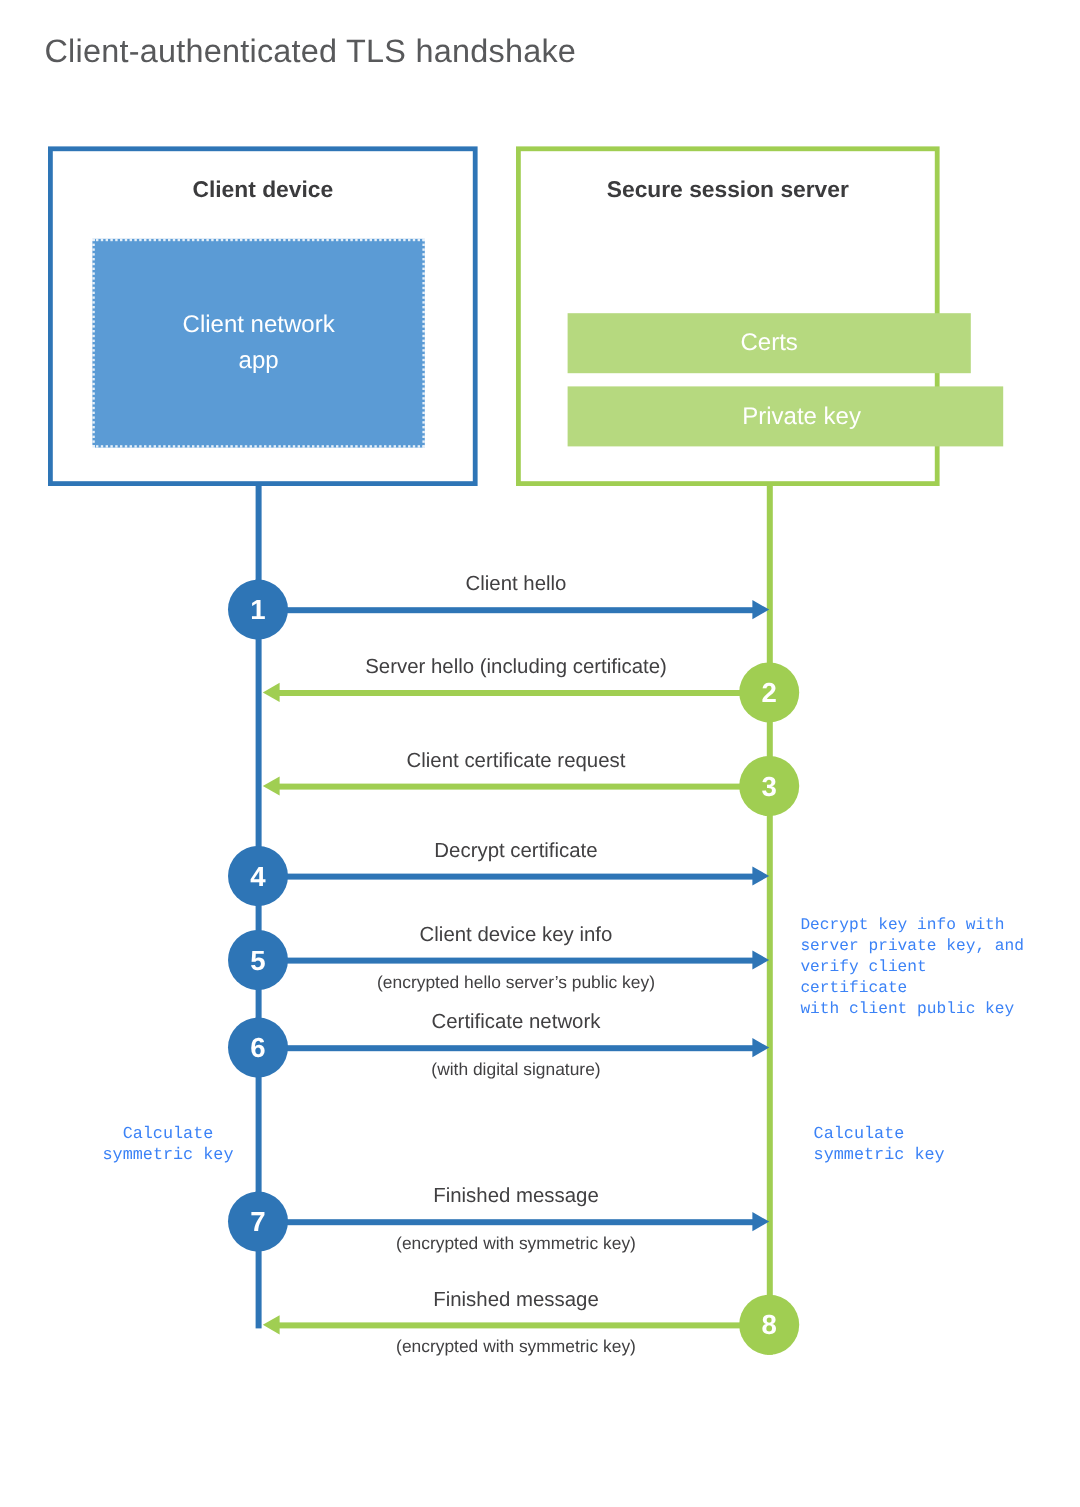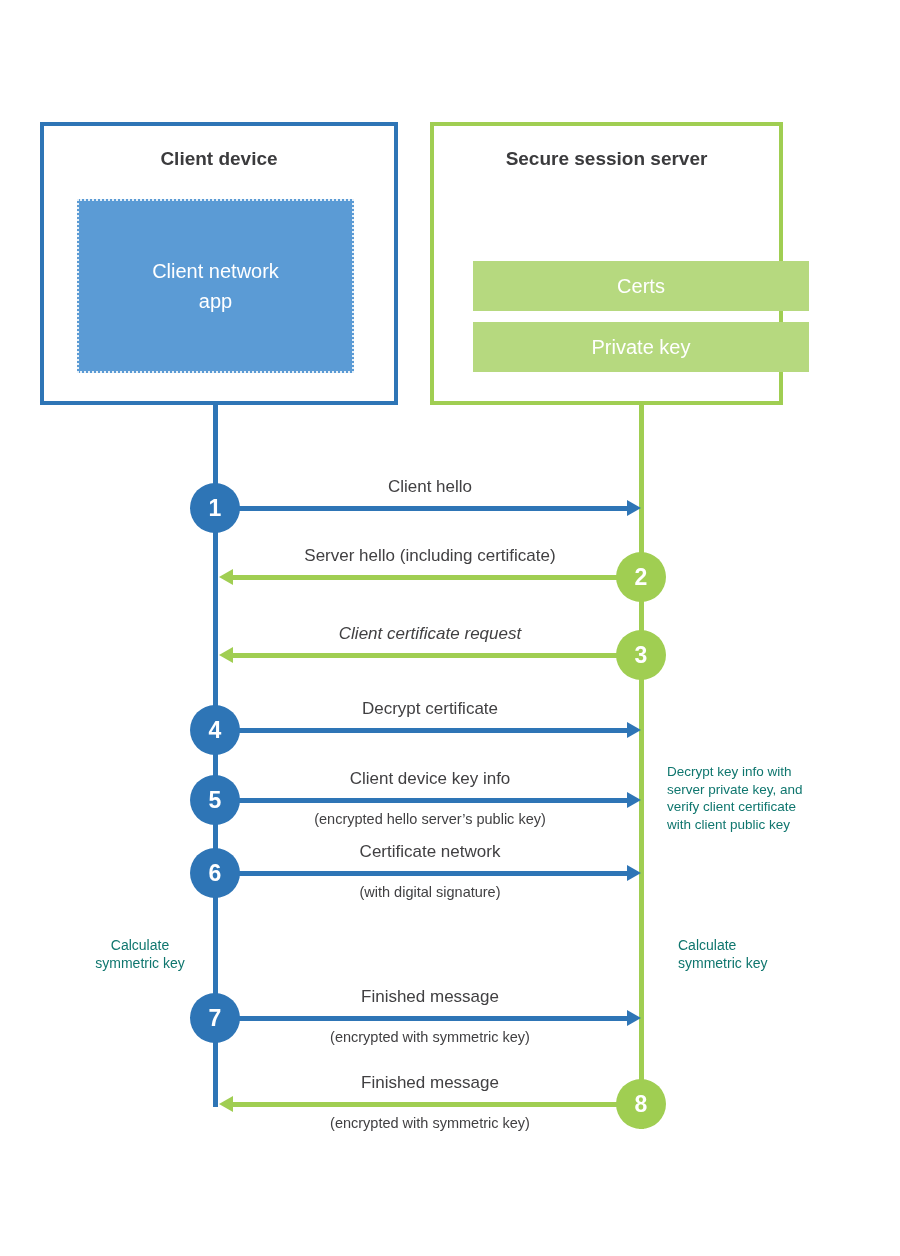--- a/index.html
+++ b/index.html
@@ -23,21 +23,21 @@
   .client-app{
     position:absolute;left:33px;top:73px;width:277px;height:174px;
     background:var(--blue-fill);color:#fff;font-size:20px;line-height:30px;
     display:flex;align-items:center;justify-content:center;text-align:center;
     white-space:pre-line;border:2px dotted rgba(255,255,255,.85);box-sizing:border-box;
   }
   .server-module{
     position:absolute;left:39px;width:336px;height:50px;background:var(--green-fill);
     color:#fff;font-size:20px;display:flex;align-items:center;justify-content:center;
   }
-  .module-0{top:74px;} .module-1{top:135px;} .module-2{top:196px;}
+  .module-0{top:74px;} .module-1{top:135px;} .module-2{top:196px;padding-left:27px;}
   .lifeline{position:absolute;width:5px;top:405px;z-index:1;}
   .lifeline-blue{left:213px;height:702px;background:var(--blue);}
   .lifeline-green{left:639px;height:724px;background:var(--green);}
   .arrow{position:absolute;left:220px;width:420px;height:5px;z-index:2;}
   .arrow-line{position:absolute;top:0;height:5px;background:currentColor;}
   .arrow.right .arrow-line{left:0;right:11px;}
   .arrow.left  .arrow-line{left:11px;right:0;}
   .arrow-head{position:absolute;width:0;height:0;top:-6px;
     border-top:8px solid transparent;border-bottom:8px solid transparent;}
   .arrow.right .arrow-head{right:-1px;border-left:14px solid currentColor;}
@@ -49,32 +49,33 @@
   }
   .msg-label{
     position:absolute;left:220px;width:420px;text-align:center;
     font-size:17px;color:#414042;z-index:2;
   }
   .msg-sub{
     position:absolute;left:220px;width:420px;text-align:center;
     font-size:14.5px;color:#414042;z-index:2;
   }
   .note{
-    position:absolute;font-size:13.5px;color:#0f766e;line-height:17.5px;
-    white-space:pre-line;z-index:2;
+    position:absolute;font-size:13.5px;color:#3b82f6;line-height:17.5px;
+    white-space:pre-line;z-index:2;font-family:Liberation Mono, monospace;
   }
   .note-decrypt{left:667px;top:763px;width:190px;font-size:13.5px;}
   .note-calc-left{left:65px;top:937px;width:150px;text-align:center;font-size:14px;}
   .note-calc-right{left:678px;top:937px;width:160px;font-size:14px;}
 </style>
 </head>
 <body>
 
 <div class="canvas">
 
+  <div class="diagram-title">Client-authenticated TLS handshake</div>
 
   <div class="actor-box client-box">
     <div class="actor-title">Client device</div>
     <div class="client-app">Client network
 app</div>
   </div>
 
   <div class="actor-box server-box">
     <div class="actor-title">Secure session server</div>
     <div class="server-module module-1">Certs</div>
@@ -95,21 +96,21 @@
         <div class="arrow-line"></div>
         <div class="arrow-head"></div>
       </div>
       <div class="step-circle" style="left: 616px; top: 552px; background: rgb(160, 206, 82);">2</div>
       <div class="msg-label" style="top: 546px;">Server hello (including certificate)</div>
       <div class="arrow left" style="top: 653px; color: rgb(160, 206, 82);">
         <div class="arrow-line"></div>
         <div class="arrow-head"></div>
       </div>
       <div class="step-circle" style="left: 616px; top: 630px; background: rgb(160, 206, 82);">3</div>
-      <div class="msg-label" style="top: 624px; font-style: italic;">Client certificate request</div>
+      <div class="msg-label" style="top: 624px;">Client certificate request</div>
       <div class="arrow right" style="top: 728px; color: rgb(46, 117, 182);">
         <div class="arrow-line"></div>
         <div class="arrow-head"></div>
       </div>
       <div class="step-circle" style="left: 190px; top: 705px; background: rgb(46, 117, 182);">4</div>
       <div class="msg-label" style="top: 699px;">Decrypt certificate</div>
       <div class="arrow right" style="top: 798px; color: rgb(46, 117, 182);">
         <div class="arrow-line"></div>
         <div class="arrow-head"></div>
       </div>

